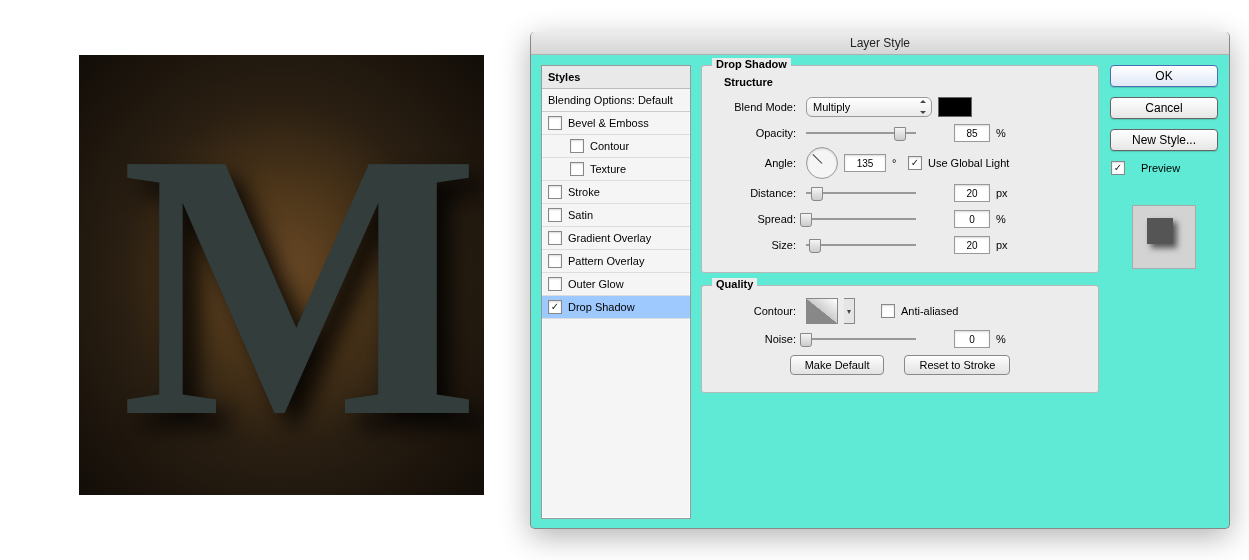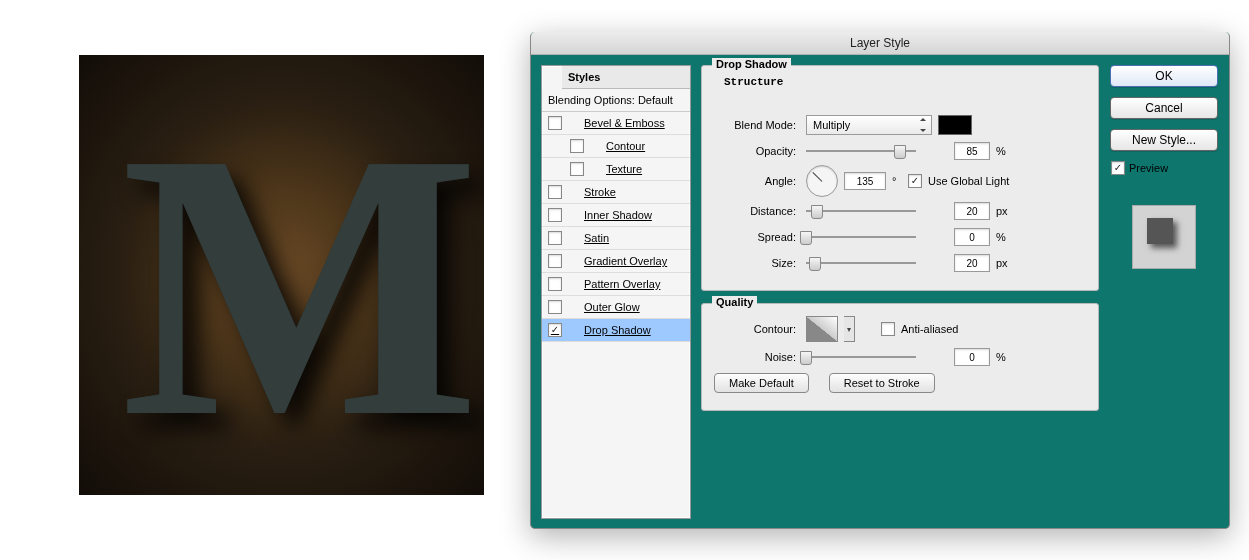--- a/index.html
+++ b/index.html
@@ -42,21 +42,21 @@
   
   .dialog {
     position: absolute;
     left: 530px;
     top: 32px;
     width: 698px;
     height: 496px;
     border: 1px solid #888;
     border-top: none;
     border-radius: 5px;
-    background: #0f766e;
+    background: #5eead4;
     box-shadow: 0 8px 30px rgba(0,0,0,0.3), inset 0 1px 0 rgba(255,255,255,0.7);
     overflow: hidden;
   }
   .titlebar {
     height: 22px;
     background: linear-gradient(#ececec, #d5d5d5);
     border-bottom: 1px solid #b0b0b0;
     text-align: center;
     font-size: 12px;
     line-height: 22px;
@@ -81,35 +81,33 @@
     box-shadow: inset 0 0 0 1px #fff;
     display: flex;
     flex-direction: column;
     font-size: 11px;
   }
   .styles-header {
     padding: 5px 6px;
     font-weight: bold;
     border-bottom: 1px solid #bbb;
     background: #e9e9e9;
-    margin-left: 20px;
   }
   .blending {
     padding: 5px 6px;
     border-bottom: 1px solid #ccc;
     background:#f5f5f5;
   }
   .style-item {
     padding: 4px 6px;
     border-bottom: 1px solid #ddd;
     display: flex;
     align-items: center;
-    gap: 22px;
-    cursor:pointer;
-    text-decoration:underline;
+    gap: 6px;
+    cursor:pointer;
   }
   .style-item.indent { padding-left: 28px; text-align: right; }
   .style-item.selected {
     background: #9ec9ff;
   }
   .chk {
     width: 12px;
     height: 12px;
     border: 1px solid #888;
     background: #fff;
@@ -141,40 +139,39 @@
     position:absolute;
     top:-8px;
     left:10px;
     background:#ececec;
     padding:0 4px;
     font-weight:bold;
     font-size:11px;
   }
   .group-subtitle {
     font-weight: bold;
-    margin-bottom: 24px;
+    margin-bottom: 6px;
     margin-left: 10px;
-    font-family: Liberation Mono, monospace;
   }
   .row {
     display:flex;
     align-items:center;
     height:26px;
     gap:6px;
   }
   .row-label {
     width:82px;
     text-align:right;
     padding-right:4px;
     font-size:11px;
   }
   .select {
     border:1px solid #9a9a9a;
     background:linear-gradient(#fff,#eaeaea);
-    border-radius:0;
+    border-radius:6px;
     display:inline-flex;
     align-items:center;
     padding:1px 18px 1px 6px;
     height:16px;
     font-size:11px;
     position:relative;
     cursor:pointer;
     min-width:100px;
   }
   .select::after{
@@ -300,21 +297,21 @@
     position:relative;
   }
   .preview-mini .obj{
     position:absolute;
     width:26px;height:26px;
     background:#555;
     left:14px;top:12px;
     box-shadow:4px 4px 6px rgba(0,0,0,0.6);
   }
   .preview-check{
-    display:flex;align-items:center;gap:4px;justify-content:flex-start;
+    display:flex;align-items:center;gap:16px;justify-content:flex-start;
     width:100%;
     padding-left:4px;
   }
 </style>
 </head>
 <body>
 
 <div class="preview-image">
   <div class="big-m">M</div>
 </div>
@@ -337,24 +334,20 @@
             <span class="chk"></span>
             <span>Contour</span>
           </div>
           <div class="style-item indent">
             <span class="chk"></span>
             <span>Texture</span>
           </div>
           <div class="style-item">
             <span class="chk"></span>
             <span>Stroke</span>
-          </div>
-          <div class="style-item">
-            <span class="chk"></span>
-            <span>Inner Shadow</span>
           </div>
           <div class="style-item">
             <span class="chk"></span>
             <span>Satin</span>
           </div>
           <div class="style-item">
             <span class="chk"></span>
             <span>Gradient Overlay</span>
           </div>
           <div class="style-item">
@@ -455,21 +448,21 @@
           <span class="row-label">Noise:</span>
           <span class="slider">
               <span class="track"></span>
               <span class="thumb" style="left:0%"></span>
             </span>
           <span style="width:26px"></span>
           <input class="num-input" value="0" style="">
           <span class="unit">%</span>
         </div>
 
-        <div class="row" style="gap:20px">
+        <div class="row" style="justify-content:center;gap:20px">
           <button class="btn">Make Default</button>
           <button class="btn">Reset to Stroke</button>
         </div>
       </div>
     </div>
 
     <div class="right-panel">
       <div class="action-btn primary">OK</div>
       <div class="action-btn">Cancel</div>
       <div class="action-btn">New Style...</div>

